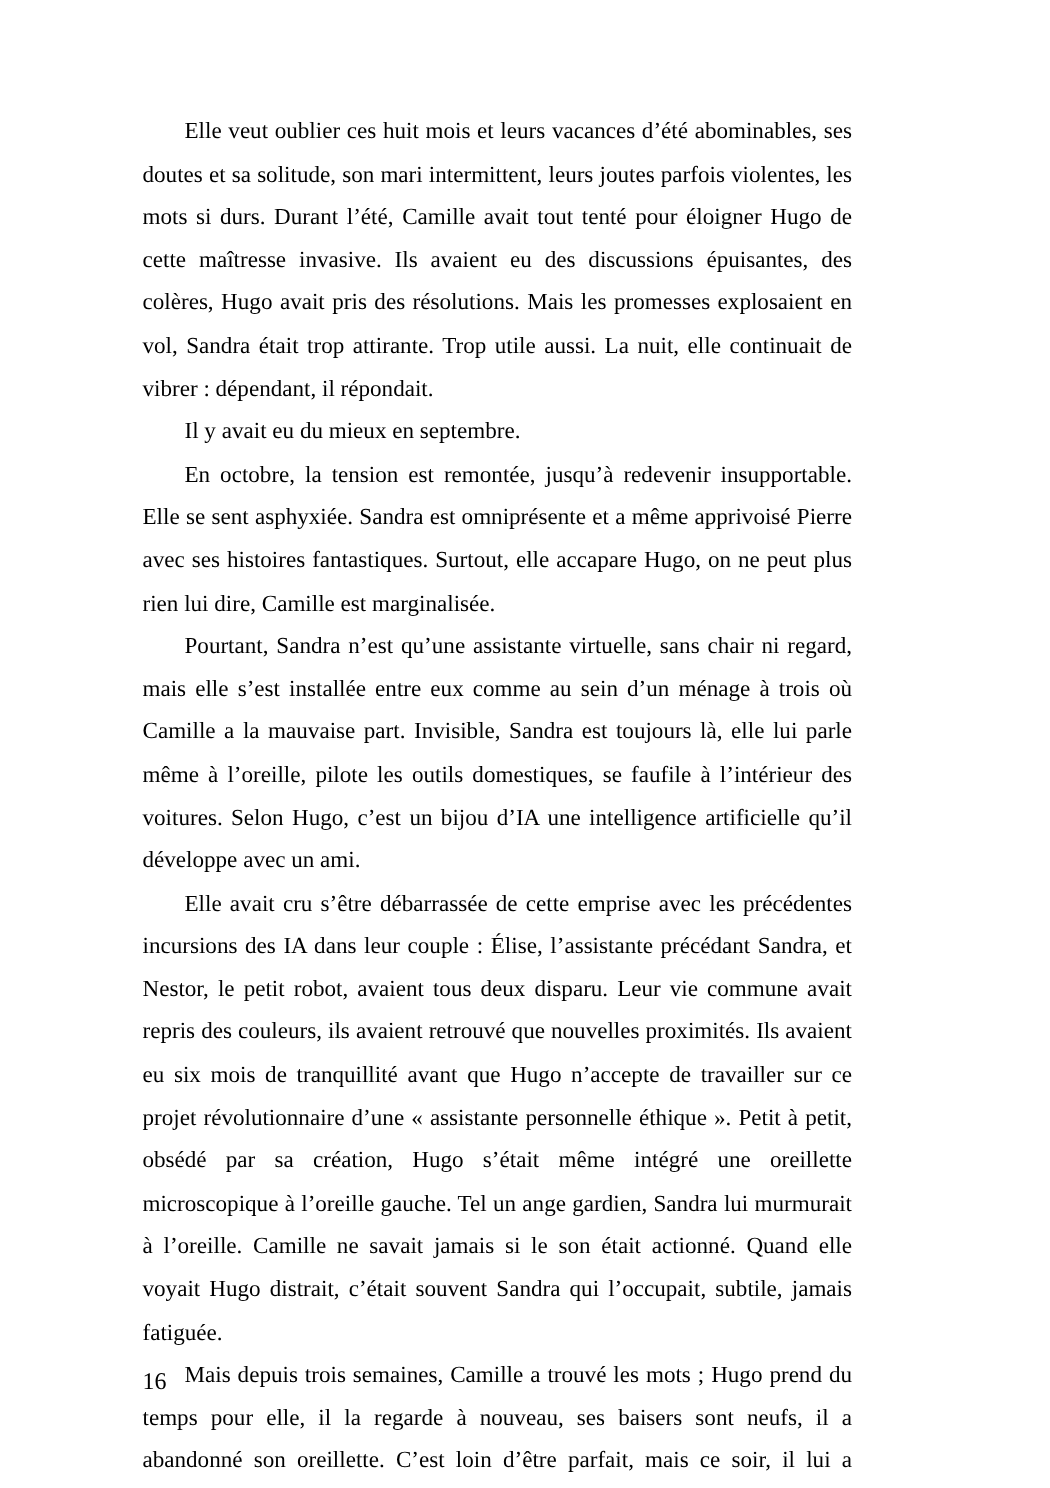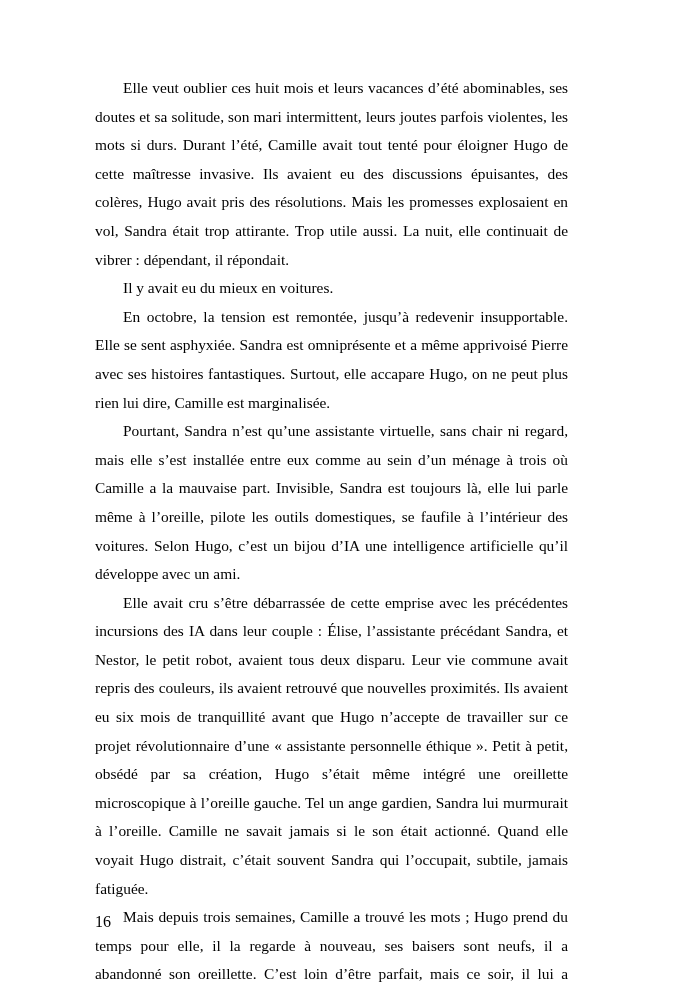--- a/index.html
+++ b/index.html
@@ -43,20 +43,20 @@
     line-height: 1;
     font-family: "Liberation Serif", "DejaVu Serif", serif;
   }
 </style>
 </head>
 <body>
 
 <div class="page">
   <div class="body-text">
     <p>Elle veut oublier ces huit mois et leurs vacances d’été abominables, ses doutes et sa solitude, son mari intermittent, leurs joutes parfois violentes, les mots si durs. Durant l’été, Camille avait tout tenté pour éloigner Hugo de cette maîtresse invasive. Ils avaient eu des discussions épuisantes, des colères, Hugo avait pris des résolutions. Mais les promesses explosaient en vol, Sandra était trop attirante. Trop utile aussi. La nuit, elle continuait de vibrer : dépendant, il répondait.</p>
-    <p>Il y avait eu du mieux en voitures.</p>
+    <p>Il y avait eu du mieux en septembre.</p>
     <p>En octobre, la tension est remontée, jusqu’à redevenir insupportable. Elle se sent asphyxiée. Sandra est omniprésente et a même apprivoisé Pierre avec ses histoires fantastiques. Surtout, elle accapare Hugo, on ne peut plus rien lui dire, Camille est marginalisée.</p>
     <p>Pourtant, Sandra n’est qu’une assistante virtuelle, sans chair ni regard, mais elle s’est installée entre eux comme au sein d’un ménage à trois où Camille a la mauvaise part. Invisible, Sandra est toujours là, elle lui parle même à l’oreille, pilote les outils domestiques, se faufile à l’intérieur des voitures. Selon Hugo, c’est un bijou d’IA une intelligence artificielle qu’il développe avec un ami.</p>
     <p>Elle avait cru s’être débarrassée de cette emprise avec les précédentes incursions des IA dans leur couple : Élise, l’assistante précédant Sandra, et Nestor, le petit robot, avaient tous deux disparu. Leur vie commune avait repris des couleurs, ils avaient retrouvé que nouvelles proximités. Ils avaient eu six mois de tranquillité avant que Hugo n’accepte de travailler sur ce projet révolutionnaire d’une « assistante personnelle éthique ». Petit à petit, obsédé par sa création, Hugo s’était même intégré une oreillette microscopique à l’oreille gauche. Tel un ange gardien, Sandra lui murmurait à l’oreille. Camille ne savait jamais si le son était actionné. Quand elle voyait Hugo distrait, c’était souvent Sandra qui l’occupait, subtile, jamais fatiguée.</p>
     <p>Mais depuis trois semaines, Camille a trouvé les mots ; Hugo prend du temps pour elle, il la regarde à nouveau, ses baisers sont neufs, il a abandonné son oreillette. C’est loin d’être parfait, mais ce soir, il lui a promis un dîner spécial, pour repartir du bon pied. Il a compris, enfin !</p>
   </div>
   <div class="page-number">16</div>
 </div>
 
 </body></html>

